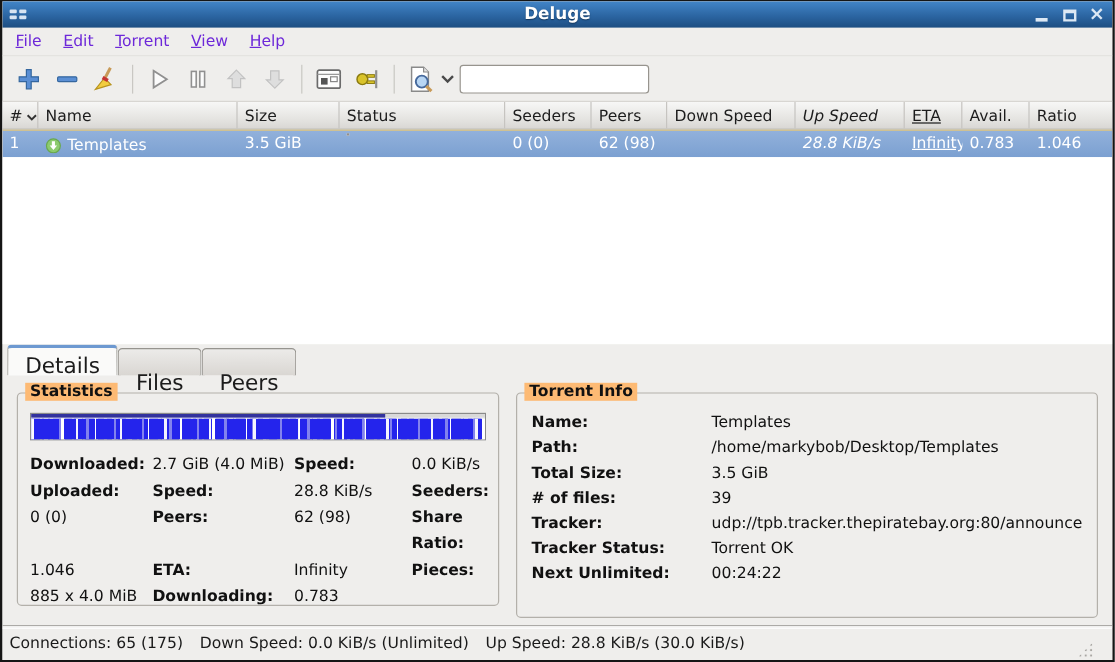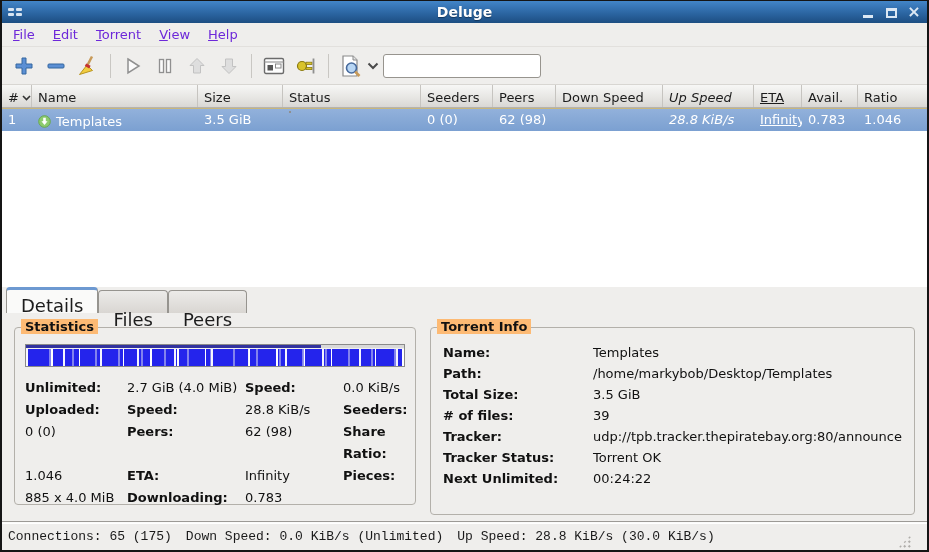--- a/index.html
+++ b/index.html
@@ -75,21 +75,21 @@
     background-image:
       repeating-linear-gradient(90deg, rgba(255,255,255,.95) 0 2px, transparent 2px 37px),
       repeating-linear-gradient(90deg, rgba(140,140,238,.9) 0 2px, transparent 2px 23px),
       repeating-linear-gradient(90deg, #2424ec 0 7px, transparent 7px 9px, #2424ec 9px 16px, transparent 16px 18px),
       repeating-linear-gradient(90deg, #2424ec 0 11px, #ffffff 11px 14px);}
   .stats-grid{ display:grid; grid-template-columns:102px 118px 98px 1fr; padding:4px 10px; font-size:13px; line-height:22px; color:#111;}
   .stats-grid b{ font-weight:bold; }
   .info-grid{ display:grid; grid-template-columns:150px 1fr; padding:14px 12px; font-size:13px; line-height:21px; color:#111;}
   .info-grid b{ font-weight:bold; }
   
-  .statusbar{ flex:0 0 28px; background:#efeeec; border-top:1px solid #fbfbfa; box-shadow:inset 0 1px 0 #fff; display:flex; align-items:center; padding:0 6px; position:relative; font-size:13px; color:#1a1a1a;font-family:Liberation Mono, monospace;}
+  .statusbar{ flex:0 0 28px; background:#efeeec; border-top:1px solid #fbfbfa; box-shadow:inset 0 1px 0 #fff; display:flex; align-items:center; padding:0 6px; position:relative; font-size:13px; color:#1a1a1a;}
   .statusbar span{ margin-right:14px; white-space:nowrap;}
   .grip{ position:absolute; right:2px; bottom:2px; width:13px; height:13px;
     background-image:radial-gradient(#a9a7a3 1px, transparent 1.2px); background-size:4.5px 4.5px;
     clip-path:polygon(100% 0,100% 100%,0 100%);}
   svg{ display:block; }
 </style>
 </head>
 <body>
 
 <div class="window" style="--progress: 78%;">
@@ -255,21 +255,21 @@
 
       <div class="groupbox gb-stats">
         <span class="gb-title">Statistics</span>
         <div class="pieces">
           <div class="pieces-top">
               <i></i>
             </div>
           <div class="pieces-body"></div>
         </div>
         <div class="stats-grid">
-          <b>Unlimited:</b>
+          <b>Downloaded:</b>
             <span>2.7 GiB (4.0 MiB)</span>
           <b>Speed:</b>
             <span>0.0 KiB/s</span>
           <b>Uploaded:</b>
           <b>Speed:</b>
             <span>28.8 KiB/s</span>
           <b>Seeders:</b>
             <span>0 (0)</span>
           <b>Peers:</b>
             <span>62 (98)</span>

